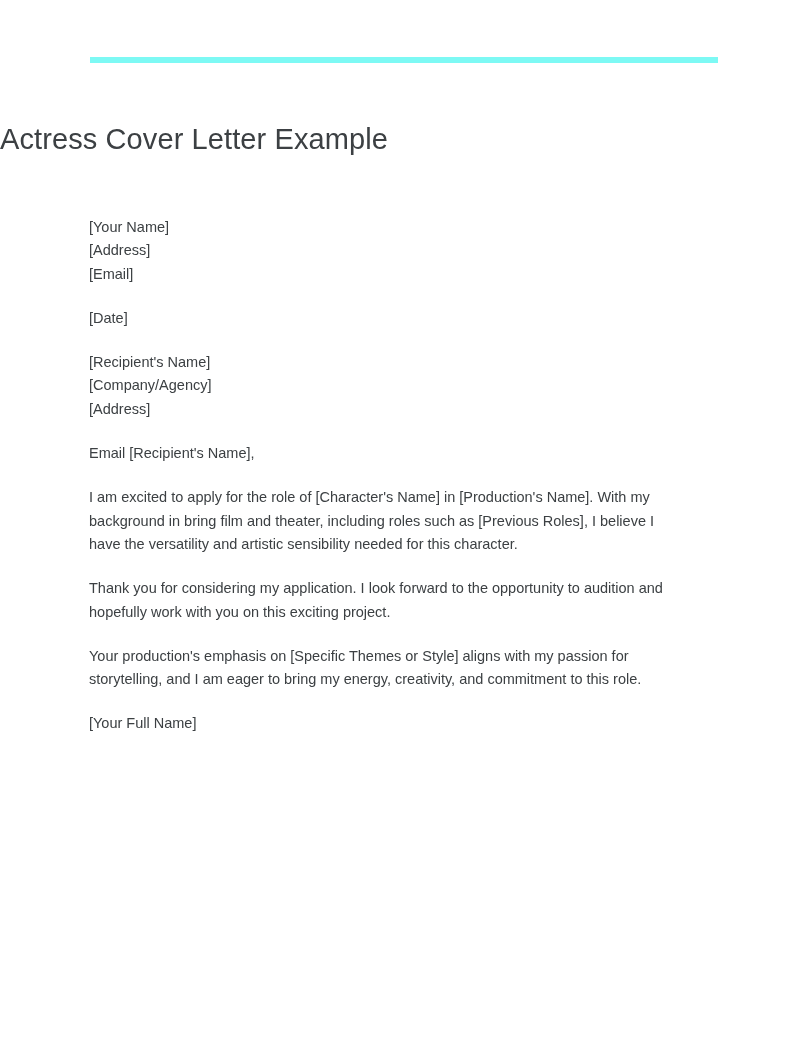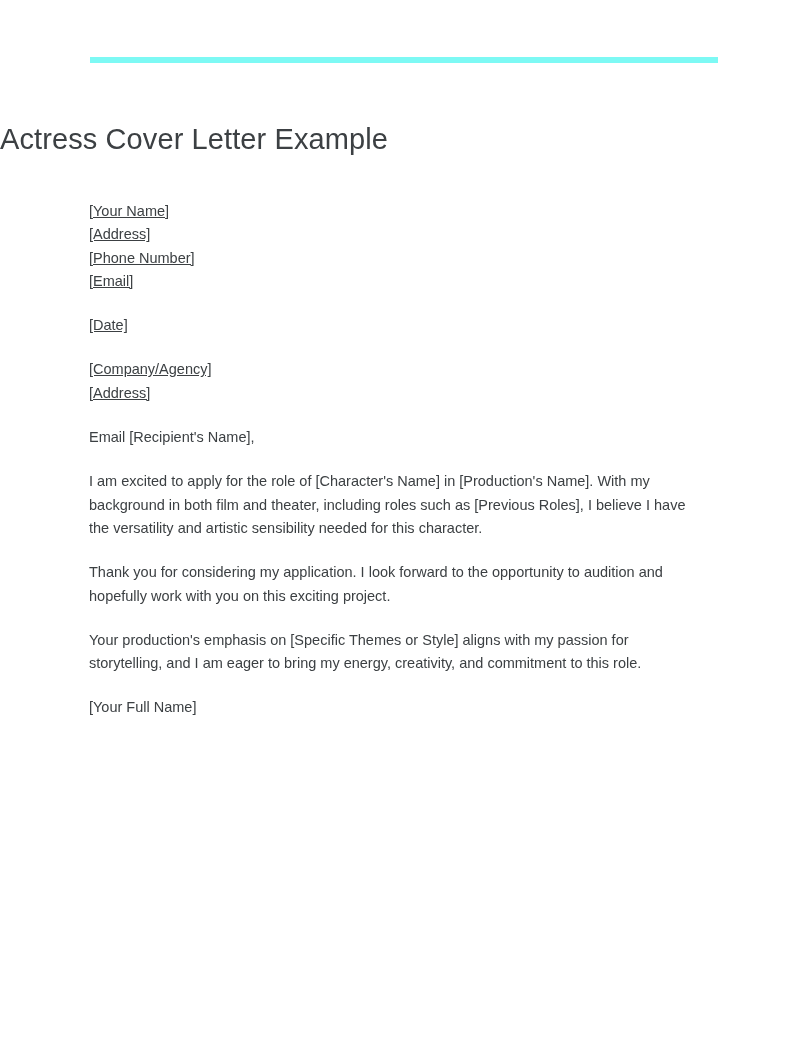--- a/index.html
+++ b/index.html
@@ -43,22 +43,21 @@
   .letter {
     position: absolute;
     top: 200px;
     left: 89px;
     width: 600px;
     font-size: 14.5px;
     line-height: 23.3px;
     color: #3c4043;
   }
   .block {
-    margin: 0 0 21px 0;
-    text-decoration: underline;
+    margin: 16px 0 21px 0;
   }
   .line {
     display: block;
     white-space: pre-wrap;
   }
   p.para {
     margin: 0 0 21px 0;
     white-space: pre-wrap;
   }
   p.para:last-child {
@@ -72,36 +71,36 @@
 
   <div class="accent-bar"></div>
 
   <h1 class="doc-title">Actress Cover Letter Example</h1>
 
   <div class="letter">
 
     <div class="block">
       <span class="line">[Your Name]</span>
       <span class="line">[Address]</span>
-      <span class="line">[Phone Number]</span>
       <span class="line">[Email]</span>
     </div>
 
     <div class="block">
       <span class="line">[Date]</span>
     </div>
 
     <div class="block">
+      <span class="line">[Recipient's Name]</span>
       <span class="line">[Company/Agency]</span>
       <span class="line">[Address]</span>
     </div>
 
     <p class="para">Email [Recipient's Name],</p>
 
-    <p class="para">I am excited to apply for the role of [Character's Name] in [Production's Name]. With my background in both film and theater, including roles such as [Previous Roles], I believe I have the versatility and artistic sensibility needed for this character.</p>
+    <p class="para">I am excited to apply for the role of [Character's Name] in [Production's Name]. With my background in bring film and theater, including roles such as [Previous Roles], I believe I have the versatility and artistic sensibility needed for this character.</p>
 
     <p class="para">Thank you for considering my application. I look forward to the opportunity to audition and hopefully work with you on this exciting project.</p>
 
     <p class="para">Your production's emphasis on [Specific Themes or Style] aligns with my passion for storytelling, and I am eager to bring my energy, creativity, and commitment to this role.</p>
 
 
     <p class="para">[Your Full Name]</p>
 
   </div>
 </div>

